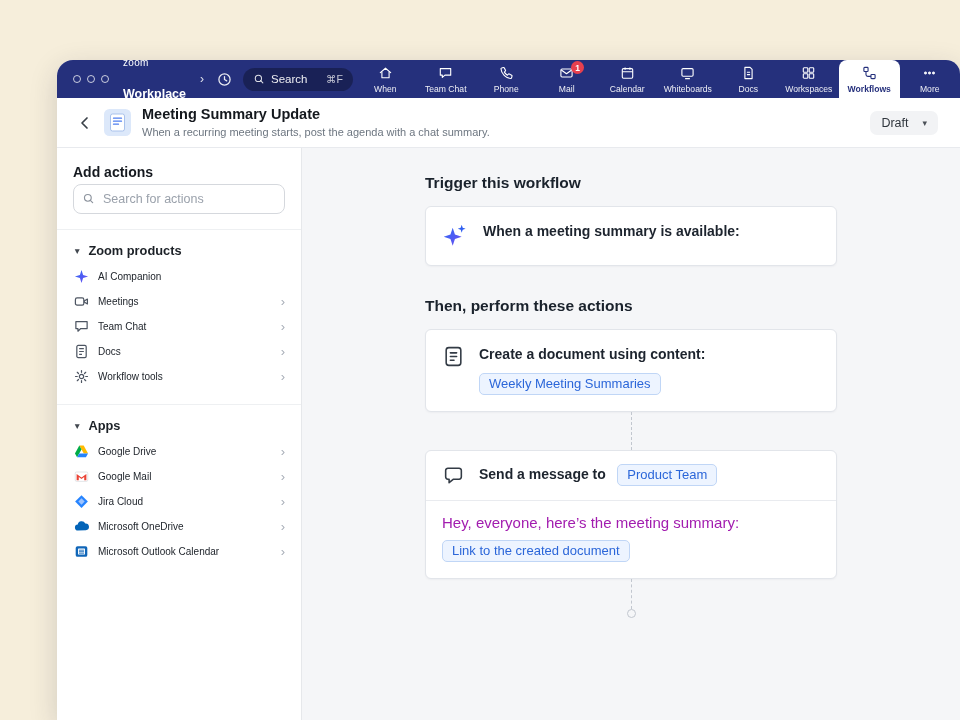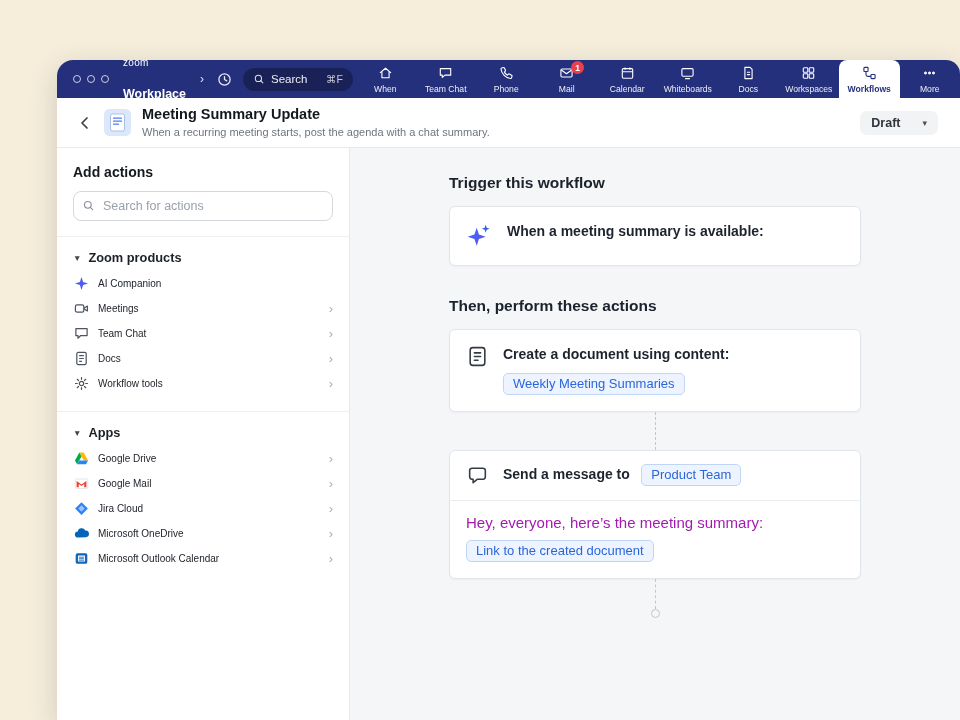--- a/index.html
+++ b/index.html
@@ -36,30 +36,30 @@
     display:flex; align-items:center; justify-content:center; }
 
   
   .pagehead { height:50px; background:#fff; display:flex; align-items:center; gap:11px;
     padding:0 22px 0 20px; border-bottom:1px solid #e8eaee; flex:0 0 auto; }
   .backbtn { display:flex; align-items:center; cursor:pointer; color:#3a4149; }
   .wf-icon { width:27px; height:27px; flex:0 0 auto; }
   .titleblock { line-height:1.2; }
   .ptitle { font-size:14.5px; font-weight:700; color:#14181d; }
   .psub { font-size:11px; color:#6d7680; margin-top:2px; }
-  .draftbtn { margin-left:auto; display:flex; align-items:center; gap:22px; background:#f2f3f5;
-    border-radius:7px; padding:5px 11px; font-size:12.5px; color:#30363d; cursor:pointer;font-weight:bold; }
+  .draftbtn { margin-left:auto; display:flex; align-items:center; gap:14px; background:#f2f3f5;
+    border-radius:7px; padding:5px 11px; font-size:12.5px; color:#30363d; cursor:pointer; }
   .draftbtn .dchev { font-size:9px; color:#4a5057; }
 
   
   .content { flex:1; display:flex; min-height:0; }
-  .sidebar { width:293px; flex:0 0 auto; background:#fff; border-right:1px solid #e6e8eb;
+  .sidebar { width:245px; flex:0 0 auto; background:#fff; border-right:1px solid #e6e8eb;
     padding:16px 16px 0; overflow:hidden; }
   .sb-title { font-size:14px; font-weight:700; color:#15191f; }
-  .sb-search { position:relative; margin-top:11px; }
+  .sb-search { position:relative; margin-top:4px; }
   .sb-search input { width:100%; height:30px; border:1px solid #d5d8dd; border-radius:8px;
     padding:0 10px 0 29px; font-size:12.5px; color:#2a2f36; outline:none; font-family:inherit; }
   .sb-search input::placeholder { color:#9aa1ab; }
   .sb-search svg { position:absolute; left:9px; top:8px; }
   .sb-hr { border:none; border-top:1px solid #eef0f2; margin:15px -16px 0; }
   .sb-sec { display:flex; align-items:center; gap:7px; margin:13px 0 6px; cursor:pointer; }
   .sb-sec .caret { font-size:8.5px; color:#41474f; }
   .sb-sec .sec-lb { font-size:12.8px; font-weight:700; color:#1c2127; }
   .sb-item { display:flex; align-items:center; gap:9px; padding:4.5px 0; cursor:pointer; }
   .sb-item .ic { width:16px; height:16px; flex:0 0 auto; display:flex; align-items:center; justify-content:center; }

